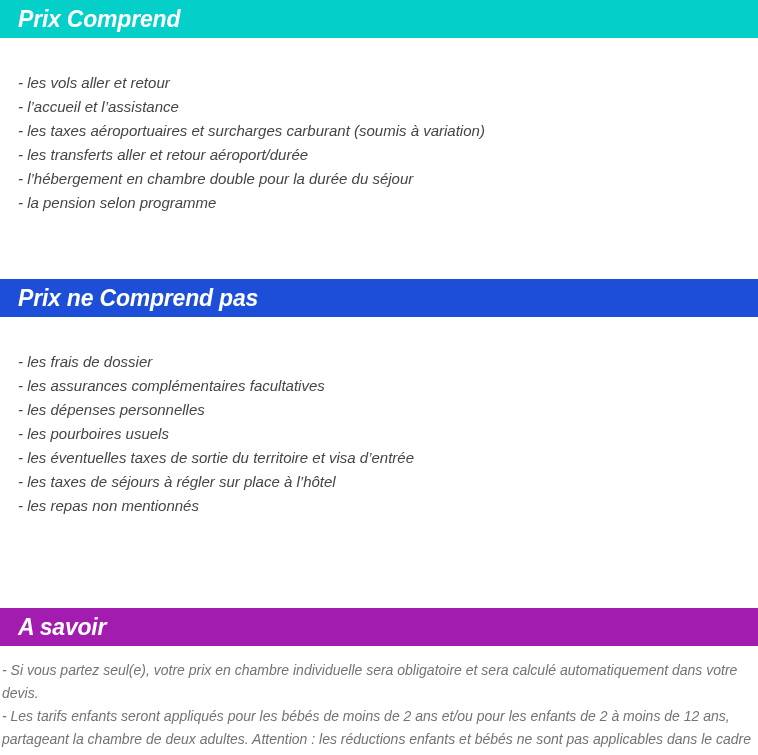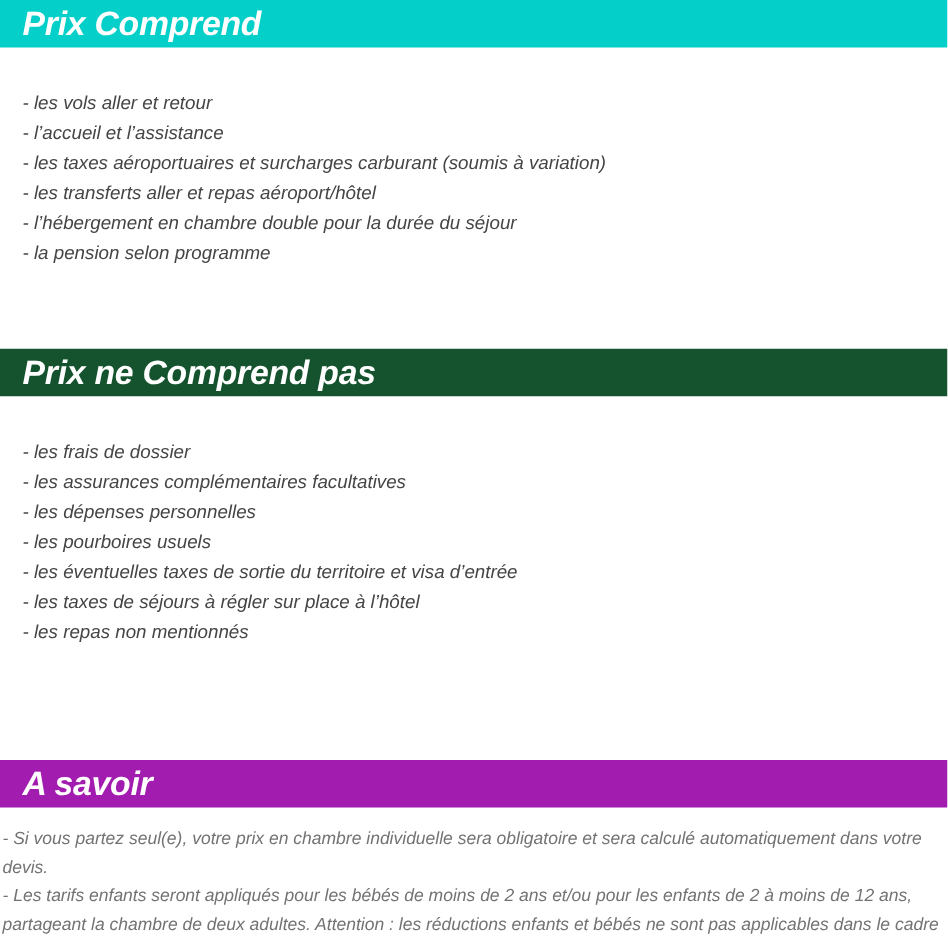--- a/index.html
+++ b/index.html
@@ -29,21 +29,21 @@
     background: #04cfc9;
     height: 38px;
     display: flex;
     align-items: center;
     padding: 0 0 0 18px;
     box-sizing: border-box;
     width: 100%;
   }
   .section-bar .section-title {
     color: #ffffff;
-    font-size: 27px;
+    font-size: 23px;
     font-weight: bold;
     font-style: italic;
     line-height: 1;
     letter-spacing: -0.2px;
     white-space: nowrap;
   }
 
   
   .section-body {
     padding: 0 0 0 2px;
@@ -92,29 +92,29 @@
     <span class="section-title">Prix Comprend</span>
   </div>
 
   <div class="spacer-1"></div>
 
   <div class="section-body">
     <ul class="item-list">
       <li>- les vols aller et retour</li>
       <li>- l’accueil et l’assistance</li>
       <li>- les taxes aéroportuaires et surcharges carburant (soumis à variation)</li>
-      <li>- les transferts aller et repas aéroport/hôtel</li>
+      <li>- les transferts aller et retour aéroport/durée</li>
       <li>- l’hébergement en chambre double pour la durée du séjour</li>
       <li>- la pension selon programme</li>
     </ul>
   </div>
 
   <div class="spacer-2"></div>
 
-  <div class="section-bar" style="background: #14532d;">
+  <div class="section-bar" style="background: #1d4ed8;">
     <span class="section-title">Prix ne Comprend pas</span>
   </div>
 
   <div class="spacer-3"></div>
 
   <div class="section-body">
     <ul class="item-list">
       <li>- les frais de dossier</li>
       <li>- les assurances complémentaires facultatives</li>
       <li>- les dépenses personnelles</li>

